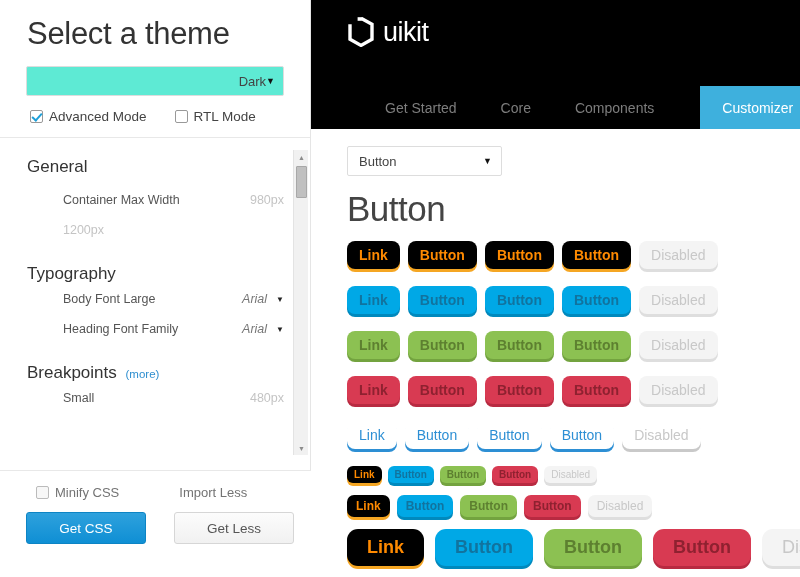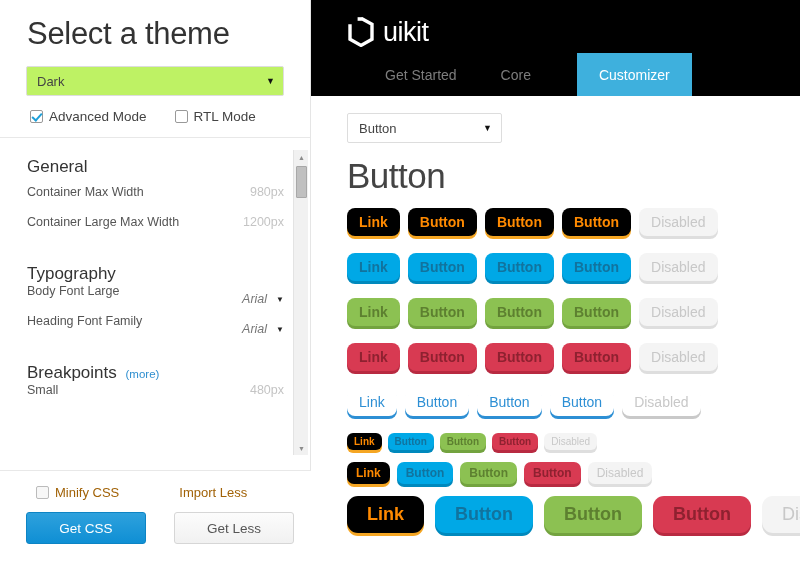--- a/index.html
+++ b/index.html
@@ -27,28 +27,28 @@
     font-weight: normal;
     margin: 0;
     padding: 16px 16px 0 27px;
     letter-spacing: -0.3px;
   }
   #theme-select-wrap { padding: 14px 26px 0 26px; }
   .select-box {
     width: 100%;
     height: 30px;
     border: 1px solid #dddddd;
-    background: #bef264;
+    background: #5eead4;
     border-radius: 2px;
     display: flex;
     align-items: center;
     padding: 0 8px 0 10px;
     font-size: 13px;
     color: #444444;
-    justify-content: space-between;
+    justify-content: flex-end;
     cursor: pointer;
   }
   .select-box .caret { font-size: 9px; color: #111; line-height: 1; }
 
   #mode-row {
     display: flex;
     padding: 13px 0 0 30px;
     align-items: center;
     gap: 0;
   }
@@ -94,23 +94,25 @@
     padding: 19px 0 0 0;
   }
   .sec-title .more {
     font-size: 11.5px;
     color: #2f8fd0;
     margin-left: 4px;
   }
   .opt-row {
     display: flex;
     justify-content: space-between;
+    align-items: center;
     font-size: 12.5px;
     color: #555;
     height: 30px;
+    margin-left: 36px;
   }
   .opt-row:first-of-type { margin-top: 8px; }
   .opt-val { color: #c4c4c4; font-size: 12.5px; }
   .opt-select {
     display: flex; align-items: center; gap: 9px;
     font-size: 12.5px; color: #777; cursor: pointer; font-style: italic;
   }
   .opt-select .caret { font-size: 8px; color: #222; }
 
   
@@ -141,21 +143,21 @@
   #panel-footer {
     position: absolute;
     left: 0; bottom: 0;
     width: 311px;
     border-top: 1px solid #e8e8e8;
     padding: 14px 0 0 0;
     background: #fff;
     height: 107px;
   }
   #footer-labels { display: flex; padding-left: 36px; align-items: center; }
-  #footer-labels .lbl { font-size: 13px; color: #a16207; }
+  #footer-labels .lbl { font-size: 13px; color: #737373; }
   #footer-labels .import-less { margin-left: 60px; }
   #footer-buttons { display: flex; padding: 12px 0 0 26px; gap: 28px; }
   .btn-primary {
     background: linear-gradient(to bottom, #2ea1dd, #0f8fd4);
     border: 1px solid #0d84c4;
     color: #fff;
     font-size: 13.5px;
     border-radius: 3px;
     width: 120px; height: 32px;
     cursor: pointer;
@@ -170,21 +172,21 @@
     width: 120px; height: 32px;
     cursor: pointer;
     display: flex; align-items: center; justify-content: center;
   }
 
   
   #preview { flex: 1 1 auto; position: relative; background: #fff; height: 577px; overflow: hidden; }
 
   #navbar {
     background: #000000;
-    height: 96px;
+    height: 129px;
     position: relative;
   }
   #brand {
     display: flex; align-items: center;
     padding: 17px 0 0 37px;
     gap: 9px;
   }
   #brand .logo-mark { width: 26px; height: 30px; display: block; }
   #brand .brand-text {
     color: #ffffff;
@@ -301,21 +303,20 @@
     <div id="settings-scroll">
 
       <h2 class="sec-title">
         <span>General</span>
       </h2>
       <div class="opt-row">
         <span>Container Max Width</span>
         <span class="opt-val">980px</span>
       </div>
       <div class="opt-row">
-        <span>Container Large Max Width</span>
         <span class="opt-val">1200px</span>
       </div>
 
       <h2 class="sec-title">
         <span>Typography</span>
       </h2>
       <div class="opt-row">
         <span>Body Font Large</span>
         <span class="opt-select">
           <span>Arial</span>
@@ -367,20 +368,21 @@
       <div id="brand">
         <svg class="logo-mark" viewBox="0 0 26 30">
           <path d="M13 1.2 L24 7.2 L24 22.2 L13 28.4 L2 22.2 L2 7.2" fill="none" stroke="#ffffff" stroke-width="3.4" stroke-linejoin="miter"></path>
           <rect x="9.6" y="0.2" width="4.2" height="3.6" fill="#ffffff"></rect>
         </svg>
         <span class="brand-text">uikit</span>
       </div>
       <div id="nav-tabs">
         <div class="nav-tab">Get Started</div>
         <div class="nav-tab">Core</div>
+        <div class="nav-tab">Components</div>
         <div id="nav-gap"></div>
         <div class="nav-tab active">Customizer</div>
       </div>
     </div>
 
     <div id="component-select-wrap">
       <div id="component-select">
         <span>Button</span>
         <span class="caret">▼</span>
       </div>

